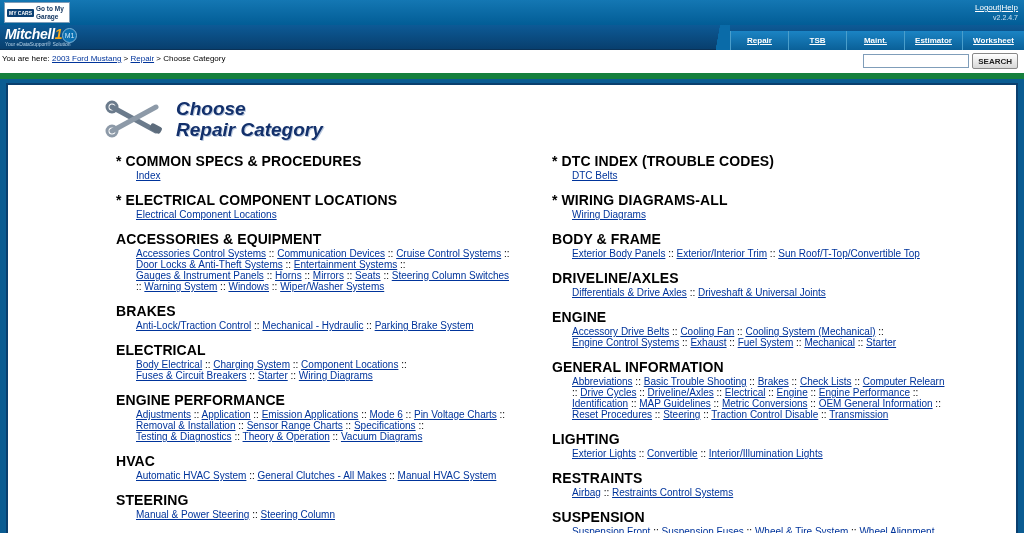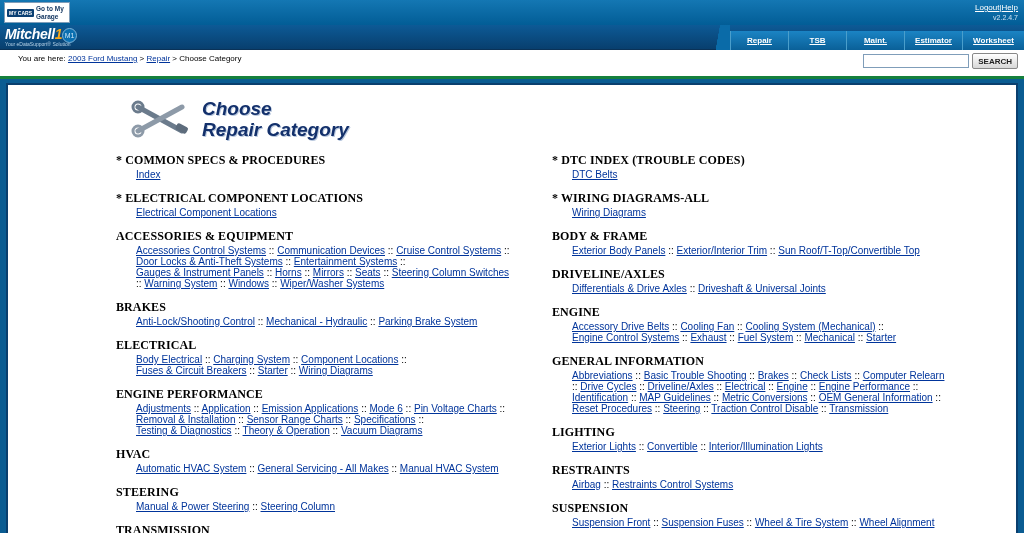--- a/index.html
+++ b/index.html
@@ -89,22 +89,22 @@
     border-left: 1px solid #4a9ecb;
     text-decoration: underline;
   }
   .navtab.wide { width: 62px; }
 
   
   .crumbrow {
     height: 29px; background: #ffffff;
     position: relative;
     font-size: 8px; color: #000;
-    padding: 4px 0 0 18px;
-    border-bottom: 3px solid #15803d;
+    padding: 4px 0 0 2px;
+    border-bottom: 6px solid #15803d;
   }
   .crumbrow .label { color: #000; }
   .crumbrow a { color: #00349b; }
   .searchbox {
     position: absolute; right: 6px; top: 3px;
     display: flex; align-items: center;
   }
   .searchbox input {
     width: 106px; height: 14px;
     border: 1px solid #7f9db9;
@@ -127,43 +127,43 @@
   .frame {
     background: #ffffff;
     border: 2px solid #0a3f6e;
     height: 100%;
     position: relative;
     overflow: hidden;
   }
 
   .header-art {
     display: flex; align-items: center;
-    padding: 12px 0 6px 118px;
+    padding: 12px 0 6px 92px;
     height: 62px;
   }
   .wrench {
     width: 70px; height: 44px; position: relative; margin-right: 6px;
   }
   .title-art {
     color: #13306b; font-style: italic; font-weight: bold;
     font-size: 19px; line-height: 21px;
     text-shadow: 1px 1px 0 #b9c8de;
   }
 
   .columns {
     display: flex;
     padding: 6px 0 0 0;
   }
   .col { width: 50%; padding-left: 108px; }
   .col.right { padding-left: 40px; }
 
   .group { margin-bottom: 11px; }
   .group-title {
-    font-size: 12px; font-weight: bold; color: #000;
-    letter-spacing: 0.1px; margin-bottom: 1px; font-family: Liberation Serif, serif;
+    font-size: 14px; font-weight: bold; color: #000;
+    letter-spacing: 0.1px; margin-bottom: 1px;
   }
   .group-links {
     font-size: 10px; line-height: 11px; color: #000;
     max-width: 380px;
     margin-left: 20px;
   }
   .group-links a { white-space: nowrap; }
   .sep { color: #000; }
 </style>
 </head>
@@ -242,33 +242,33 @@
           <div class="group">
             <div class="group-title">* ELECTRICAL COMPONENT LOCATIONS</div>
             <div class="group-links"><a>Electrical Component Locations</a></div>
           </div>
           <div class="group">
             <div class="group-title">ACCESSORIES &amp; EQUIPMENT</div>
             <div class="group-links"><a>Accessories Control Systems</a><span class="sep"> :: </span><a>Communication Devices</a><span class="sep"> :: </span><a>Cruise Control Systems</a><span class="sep"> :: </span><a>Door Locks &amp; Anti-Theft Systems</a><span class="sep"> :: </span><a>Entertainment Systems</a><span class="sep"> :: </span><a>Gauges &amp; Instrument Panels</a><span class="sep"> :: </span><a>Horns</a><span class="sep"> :: </span><a>Mirrors</a><span class="sep"> :: </span><a>Seats</a><span class="sep"> :: </span><a>Steering Column Switches</a><span class="sep"> :: </span><a>Warning System</a><span class="sep"> :: </span><a>Windows</a><span class="sep"> :: </span><a>Wiper/Washer Systems</a></div>
           </div>
           <div class="group">
             <div class="group-title">BRAKES</div>
-            <div class="group-links"><a>Anti-Lock/Shooting Control</a><span class="sep"> :: </span><a>Mechanical - Hydraulic</a><span class="sep"> :: </span><a>Parking Brake System</a></div>
+            <div class="group-links"><a>Anti-Lock/Traction Control</a><span class="sep"> :: </span><a>Mechanical - Hydraulic</a><span class="sep"> :: </span><a>Parking Brake System</a></div>
           </div>
           <div class="group">
             <div class="group-title">ELECTRICAL</div>
             <div class="group-links"><a>Body Electrical</a><span class="sep"> :: </span><a>Charging System</a><span class="sep"> :: </span><a>Component Locations</a><span class="sep"> :: </span><a>Fuses &amp; Circuit Breakers</a><span class="sep"> :: </span><a>Starter</a><span class="sep"> :: </span><a>Wiring Diagrams</a></div>
           </div>
           <div class="group">
             <div class="group-title">ENGINE PERFORMANCE</div>
             <div class="group-links"><a>Adjustments</a><span class="sep"> :: </span><a>Application</a><span class="sep"> :: </span><a>Emission Applications</a><span class="sep"> :: </span><a>Mode 6</a><span class="sep"> :: </span><a>Pin Voltage Charts</a><span class="sep"> :: </span><a>Removal &amp; Installation</a><span class="sep"> :: </span><a>Sensor Range Charts</a><span class="sep"> :: </span><a>Specifications</a><span class="sep"> :: </span><a>Testing &amp; Diagnostics</a><span class="sep"> :: </span><a>Theory &amp; Operation</a><span class="sep"> :: </span><a>Vacuum Diagrams</a></div>
           </div>
           <div class="group">
             <div class="group-title">HVAC</div>
-            <div class="group-links"><a>Automatic HVAC System</a><span class="sep"> :: </span><a>General Servicing - All Makes</a><span class="sep"> :: </span><a>Manual HVAC System</a></div>
+            <div class="group-links"><a>Automatic HVAC System</a><span class="sep"> :: </span><a>General Clutches - All Makes</a><span class="sep"> :: </span><a>Manual HVAC System</a></div>
           </div>
           <div class="group">
           </div>
           <div class="group">
             <div class="group-title">STEERING</div>
             <div class="group-links"><a>Manual &amp; Power Steering</a><span class="sep"> :: </span><a>Steering Column</a></div>
           </div>
           <div class="group">
             <div class="group-title">TRANSMISSION</div>
             <div class="group-links"><a>Automatic Trans</a><span class="sep"> :: </span><a>Clutches Manual &amp; Hydraulic</a><span class="sep"> :: </span><a>Manual Trans</a></div>

